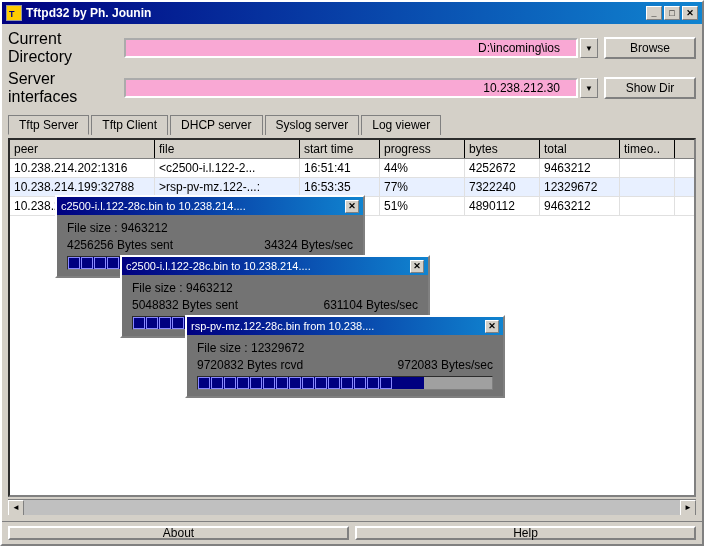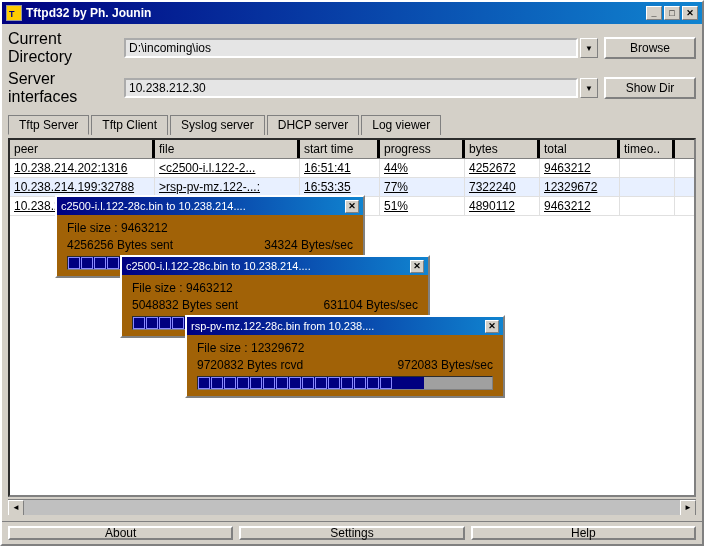--- a/index.html
+++ b/index.html
@@ -100,23 +100,24 @@
       flex: 1;
       display: flex;
       align-items: center;
       gap: 2px;
     }
 
     .form-input {
       flex: 1;
       height: 20px;
       border: 2px inset #ffffff;
-      background: #e5e5e5;
-      padding: 1px 3px;
-      font-size: 12px;
+      background: #f9a8d4;
+      padding: 1px 16px;
+      font-size: 12px;
+      text-align: right;
     }
 
     .dropdown-arrow {
       width: 18px;
       height: 20px;
       background: #d4d0c8;
       border: 1px solid #ffffff;
       border-right-color: #808080;
       border-bottom-color: #808080;
       display: flex;
@@ -175,21 +176,21 @@
 
     .table-header {
       display: grid;
       grid-template-columns: 145px 145px 80px 85px 75px 80px 55px;
       background: #d4d0c8;
       border-bottom: 1px solid #808080;
     }
 
     .th {
       padding: 2px 4px;
-      border-right: 3px solid #000000;
+      border-right: 1px solid #000000;
       font-size: 12px;
       font-weight: normal;
     }
 
     .table-body {
       overflow: hidden;
     }
 
     .tr {
       display: grid;
@@ -199,21 +200,20 @@
 
     .tr:nth-child(odd) { background: white; }
     .tr:nth-child(even) { background: #e8f0ff; }
 
     .td {
       padding: 2px 4px;
       font-size: 12px;
       border-right: 1px solid #e0e0e0;
       overflow: hidden;
       white-space: nowrap;
-      text-decoration: underline;
     }
 
     .scrollbar-h {
       height: 16px;
       background: #d4d0c8;
       border-top: 1px solid #808080;
       display: flex;
       align-items: center;
       margin-top: 2px;
     }
@@ -233,21 +233,21 @@
     }
 
     .scrollbar-track {
       flex: 1;
       height: 16px;
       background: #c0c0c0;
     }
 
     .floating-dialog {
       position: absolute;
-      background: #a16207;
+      background: #737373;
       border: 2px solid #ffffff;
       border-right-color: #808080;
       border-bottom-color: #808080;
       z-index: 10;
     }
 
     .dialog-title-bar {
       background: linear-gradient(to right, #000080, #1084d0);
       color: white;
       padding: 2px 4px;
@@ -381,22 +381,22 @@
       <div class="form-input-wrapper">
         <input class="form-input" type="text" style="flex: 1 1 0%;" value="10.238.212.30">
         <div class="dropdown-arrow">▼</div>
       </div>
       <div class="side-button">Show Dir</div>
     </div>
 
     <div class="tabs-row">
       <div class="tab active">Tftp Server</div>
       <div class="tab">Tftp Client</div>
+      <div class="tab">DHCP server</div>
       <div class="tab">Syslog server</div>
-      <div class="tab">DHCP server</div>
       <div class="tab">Log viewer</div>
     </div>
 
     <div class="main-area">
       <div class="table-area">
 
         <div class="table-header">
           <div class="th">peer</div>
           <div class="th">file</div>
           <div class="th">start time</div>
@@ -538,16 +538,15 @@
       <div class="scrollbar-h">
         <div class="scrollbar-btn">◄</div>
         <div class="scrollbar-track"></div>
         <div class="scrollbar-btn">►</div>
       </div>
     </div>
   </div>
 
   <div class="bottom-bar">
     <div class="bottom-btn">About</div>
-    <div class="bottom-btn">Settings</div>
     <div class="bottom-btn">Help</div>
   </div>
 </div>
 
 </body></html>

